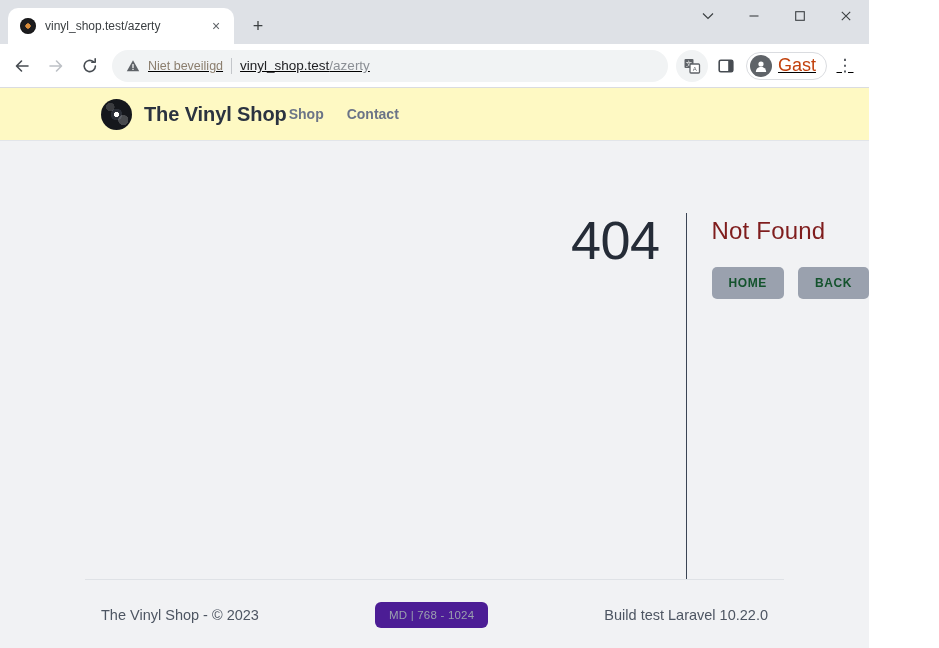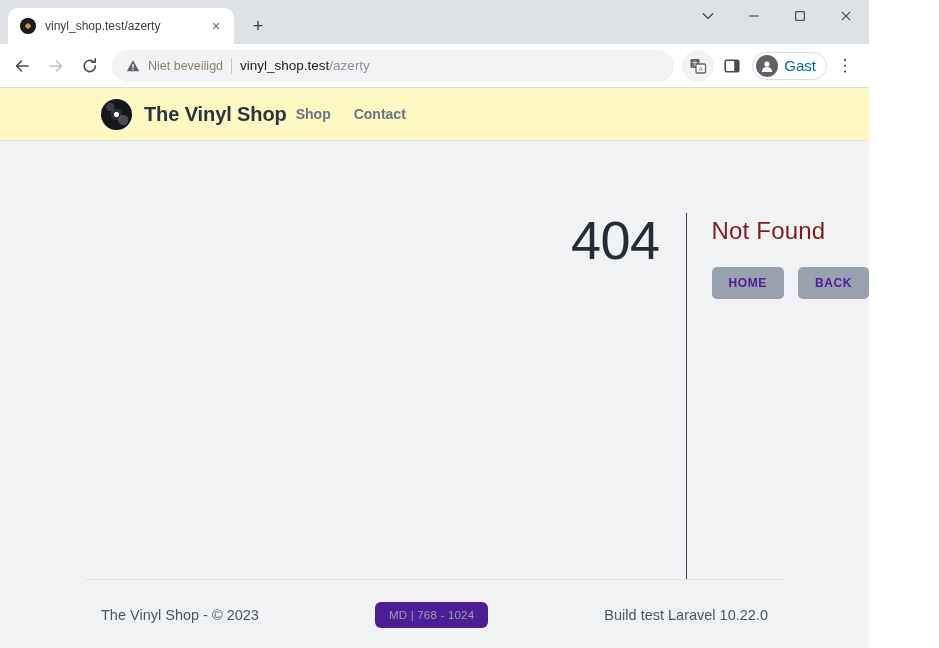--- a/index.html
+++ b/index.html
@@ -60,20 +60,21 @@
     display: flex; align-items: center; justify-content: center;
     color: #3c4043;
   }
 
   .toolbar {
     height: 44px; background: #ffffff;
     display: flex; align-items: center;
     padding: 0 8px 0 6px; gap: 2px;
     flex: 0 0 44px;
     border-bottom: 1px solid #dadce0;
+    text-decoration: underline;
   }
   .tb-icon {
     width: 32px; height: 32px; border-radius: 50%;
     display: flex; align-items: center; justify-content: center;
     color: #474c52; flex: 0 0 32px;
   }
   .tb-icon.disabled { color: #bdc1c6; }
   .tb-icon.hl { background: #f1f3f4; }
 
   .omnibox {
@@ -90,21 +91,21 @@
 
   .profile-chip {
     height: 28px; border: 1px solid #dadce0; border-radius: 14px;
     display: flex; align-items: center; gap: 6px;
     padding: 0 10px 0 3px; margin-left: 2px;
   }
   .profile-chip .av {
     width: 22px; height: 22px; border-radius: 50%;
     background: #5f6368; display: flex; align-items: center; justify-content: center;
   }
-  .profile-name { font-size: 15px; color: #0369a1; }
+  .profile-name { font-size: 18px; color: #c2410c; }
 
   
   .viewport {
     flex: 1; background: #f1f2f4;
     display: flex; flex-direction: column;
     position: relative; overflow: hidden;
   }
 
   .site-header {
     background: #fef9c3;
@@ -119,42 +120,42 @@
     width: 31px; height: 31px; border-radius: 50%;
     background:
       radial-gradient(circle at 72% 68%, rgba(255,255,255,.22) 0 16%, rgba(255,255,255,0) 17%),
       radial-gradient(circle at 30% 26%, rgba(255,255,255,.16) 0 13%, rgba(255,255,255,0) 14%),
       radial-gradient(circle at 50% 50%, #ffffff 0 12%, #2b2f38 13% 26%, #15171c 27% 100%);
     flex: 0 0 31px;
   }
   .brand-name {
     font-size: 20px; color: #2b3340; font-weight: 600; letter-spacing: -.1px;
   }
-  .site-nav { display: flex; gap: 23px; margin-left: 9px; }
+  .site-nav { display: flex; gap: 23px; margin-left: 2px; }
   .nav-link { font-size: 14px; color: #6b7487; font-weight: 600; }
 
   .content {
     flex: 1; display: flex; justify-content: flex-end;
     padding-top: 72px;
   }
   .err-wrap { display: flex; align-items: stretch; }
   .err-code {
     font-size: 54px; font-weight: 300; color: #252c37;
     line-height: 1; letter-spacing: -.5px;
     padding-right: 26px; display: flex; align-items: flex-start;
   }
   .err-divider { width: 1px; background: #3b4454; flex: 0 0 1px; }
   .err-right { padding-left: 25px; padding-top: 6px; }
   .err-msg {
     font-size: 24px; font-weight: 300; color: #7f1d1d;
     line-height: 1; letter-spacing: .2px;
   }
   .err-btns { display: flex; gap: 14px; margin-top: 24px; }
   .err-btn {
-    background: #9aa1ae; color: #4c1d95;
+    background: #9aa1ae; color: #14532d;
     font-size: 12px; font-weight: 700; letter-spacing: .6px;
     border-radius: 5px; border: none;
     padding: 10px 17px; line-height: 1;
     font-family: "Liberation Sans", sans-serif;
   }
 
   .site-footer {
     flex: 0 0 auto; padding: 0 85px 20px 85px;
   }
   .footer-rule { height: 1px; background: #dfe2e6; margin-bottom: 22px; }

